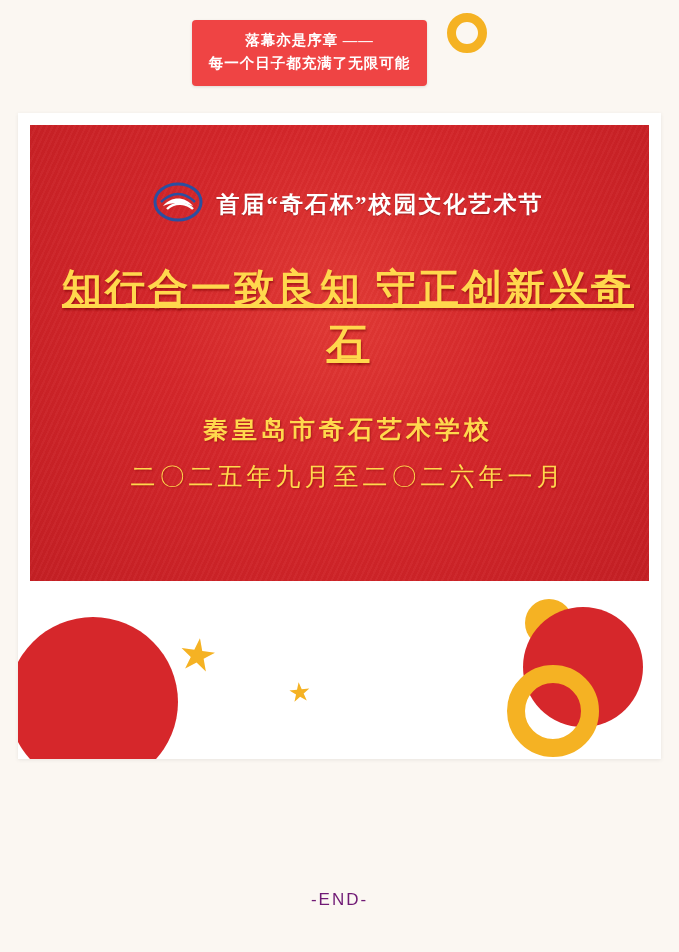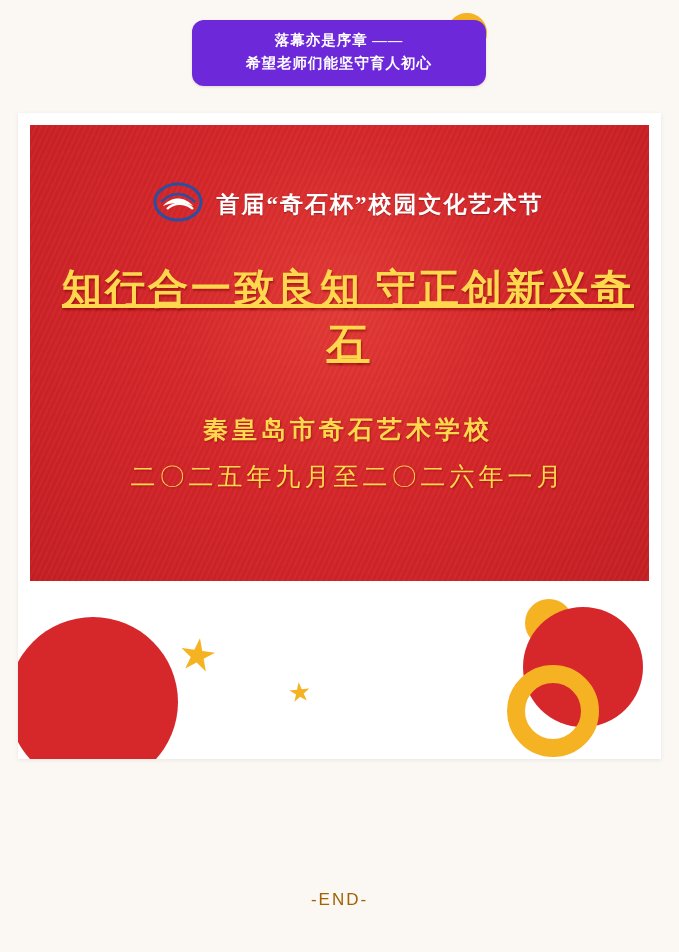--- a/index.html
+++ b/index.html
@@ -28,24 +28,24 @@
     height: 40px;
     border-radius: 50%;
     border: 9px solid #f5b223;
     box-sizing: border-box;
     z-index: 1;
   }
   .header-banner {
     position: absolute;
     left: 192px;
     top: 20px;
-    width: 294px;
-    background: #6d28d9;
+    width: 235px;
+    background: #ef4444;
     color: #ffffff;
-    border-radius: 12px;
+    border-radius: 4px;
     padding: 9px 0 11px 0;
     text-align: center;
     z-index: 2;
     box-shadow: 0 1px 3px rgba(0,0,0,0.12);
   }
   .header-banner .line {
     font-size: 14.5px;
     font-weight: bold;
     letter-spacing: 1px;
     line-height: 23px;
@@ -200,34 +200,34 @@
   .star.s1 { left: 160px; top: 34px; font-size: 44px; transform: rotate(8deg); }
   .star.s2 { left: 270px; top: 80px; font-size: 26px; transform: rotate(-6deg); }
 
   
   .end-mark {
     position: absolute;
     left: 0;
     right: 0;
     top: 890px;
     text-align: center;
-    color: #a16207;
+    color: #701a75;
     font-size: 17px;
     letter-spacing: 2px;
     font-family: "Liberation Sans", sans-serif;
   }
 </style>
 </head>
 <body>
 
 <div class="header-wrap">
   <div class="header-ring"></div>
   <div class="header-banner">
     <div class="line">落幕亦是序章 ——</div>
-    <div class="line">希望老师们能坚守育人初心</div>
+    <div class="line">每一个日子都充满了无限可能</div>
   </div>
 </div>
 
 <div class="card">
 
   <div class="poster">
     <div class="poster-texture"></div>
     <div class="poster-inner">
 
       <div class="poster-row1">

